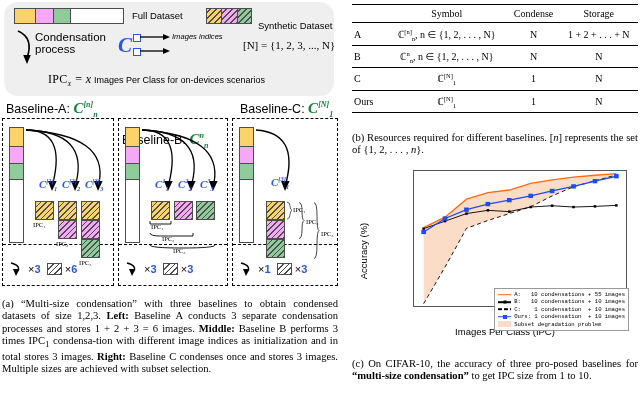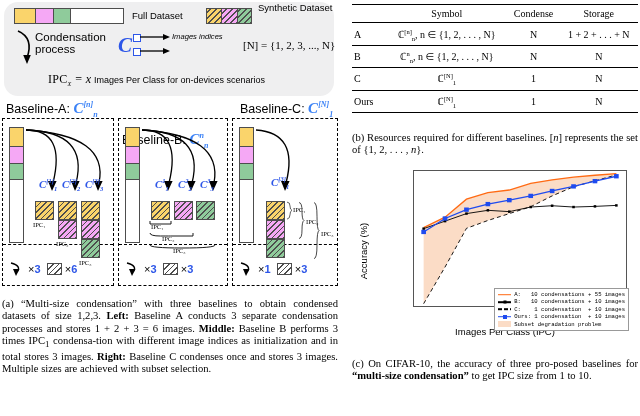--- a/index.html
+++ b/index.html
@@ -43,21 +43,21 @@
   .arr-txt{position:absolute;font-size:7.6px;line-height:8.2px;
     font-family:"Liberation Sans",sans-serif;font-style:italic;}
   .setdef{position:absolute;left:243px;top:39px;font-size:11px;}
 
   .ipcline{position:absolute;left:48px;top:72px;font-size:12px;}
   .ipcline .sm{font-size:9px;font-family:"Liberation Sans",sans-serif;}
 
   
   .bl-head{position:absolute;top:100px;font-size:12.5px;
     font-family:"Liberation Sans",sans-serif;white-space:nowrap;}
-  .bl-head .cc{color:#3b82f6;font-family:"Liberation Serif",serif;
+  .bl-head .cc{color:#15803d;font-family:"Liberation Serif",serif;
     font-style:italic;font-weight:bold;font-size:15px;}
   .sup{font-size:8px;vertical-align:super;}
   .sub{font-size:8px;vertical-align:sub;}
 
   .panel{position:absolute;top:118px;height:168px;border:1.6px dashed #000;box-sizing:border-box;}
   .pan-div{position:absolute;left:0;bottom:40px;width:100%;border-top:1.6px dashed #000;}
 
   .big-bar{position:absolute;width:15px;height:116px;border:1.3px solid #4d4d4d;
     background:#fff;box-sizing:border-box;}
   .big-bar i{display:block;width:100%;border-bottom:1.3px solid #4d4d4d;box-sizing:border-box;}
@@ -124,21 +124,21 @@
       <i class="c-g" style="width:16%"></i>
       <i class="c-w" style="width:48%"></i>
   </div>
   <div class="lg-label sans" style="left:132px;top:10px;">Full Dataset</div>
 
   <div class="syn-bar" style="left:206px;">
     <i class="c-y hy"></i>
       <i class="c-p hy"></i>
       <i class="c-g hy"></i>
   </div>
-  <div class="lg-label sans" style="left:258px;top:2px;">Synthetic Dataset</div>
+  <div class="lg-label sans" style="left:258px;top:20px;">Synthetic Dataset</div>
 
   <svg style="position:absolute;left:14px;top:28px;" width="26" height="40">
     <path d="M4 3 Q20 10 13 30" stroke="#000" stroke-width="1.6" fill="none"></path>
     <path d="M13 36 L9.2 27 L16.8 27 Z" fill="#000"></path>
   </svg>
   <div class="cond-txt">
     <div>Condensation</div>
     <div>process</div>
   </div>
 

